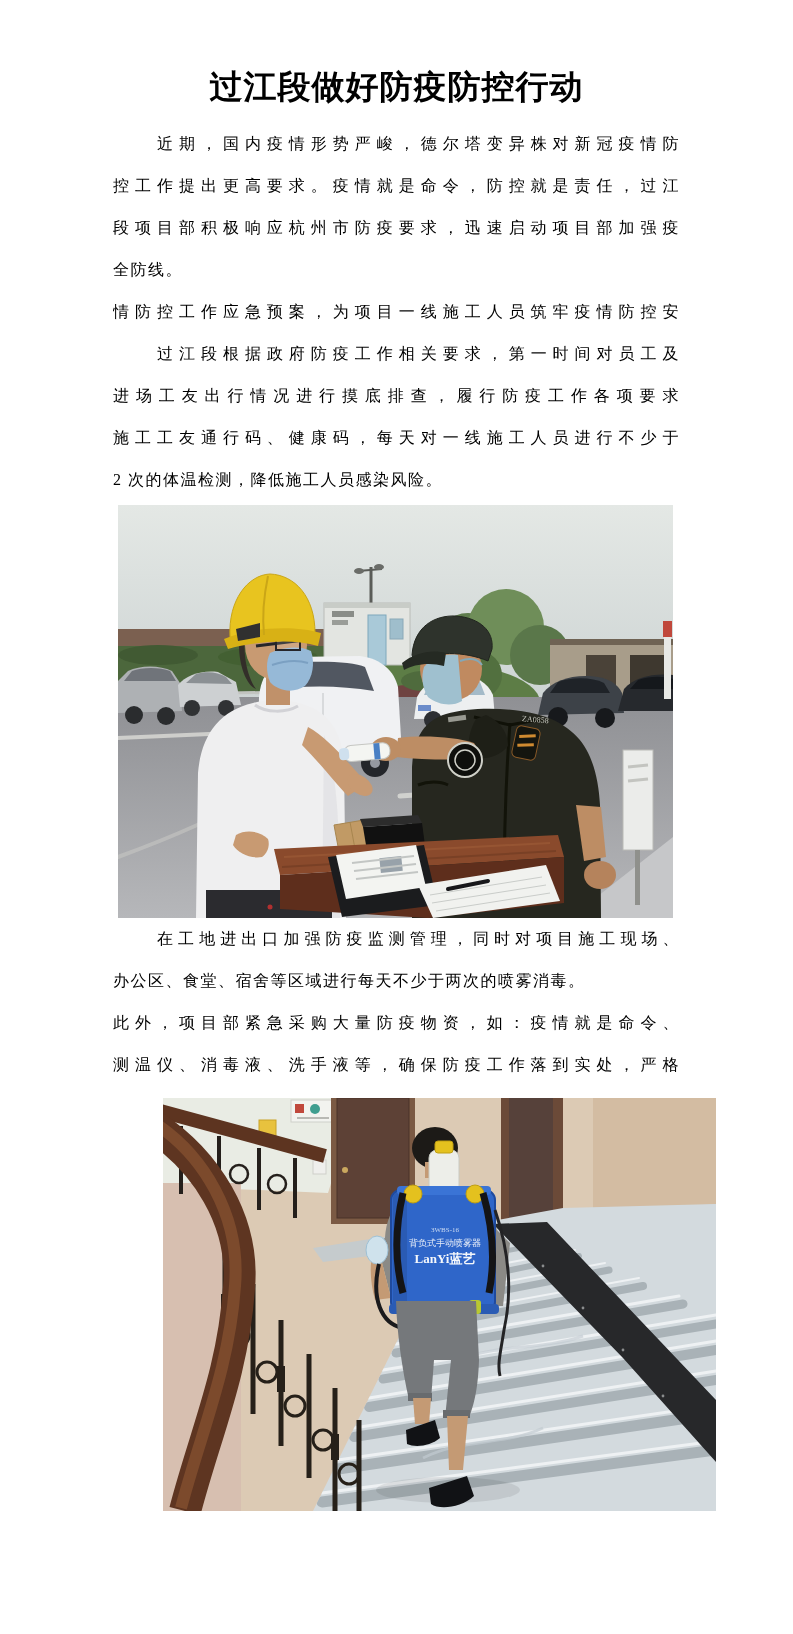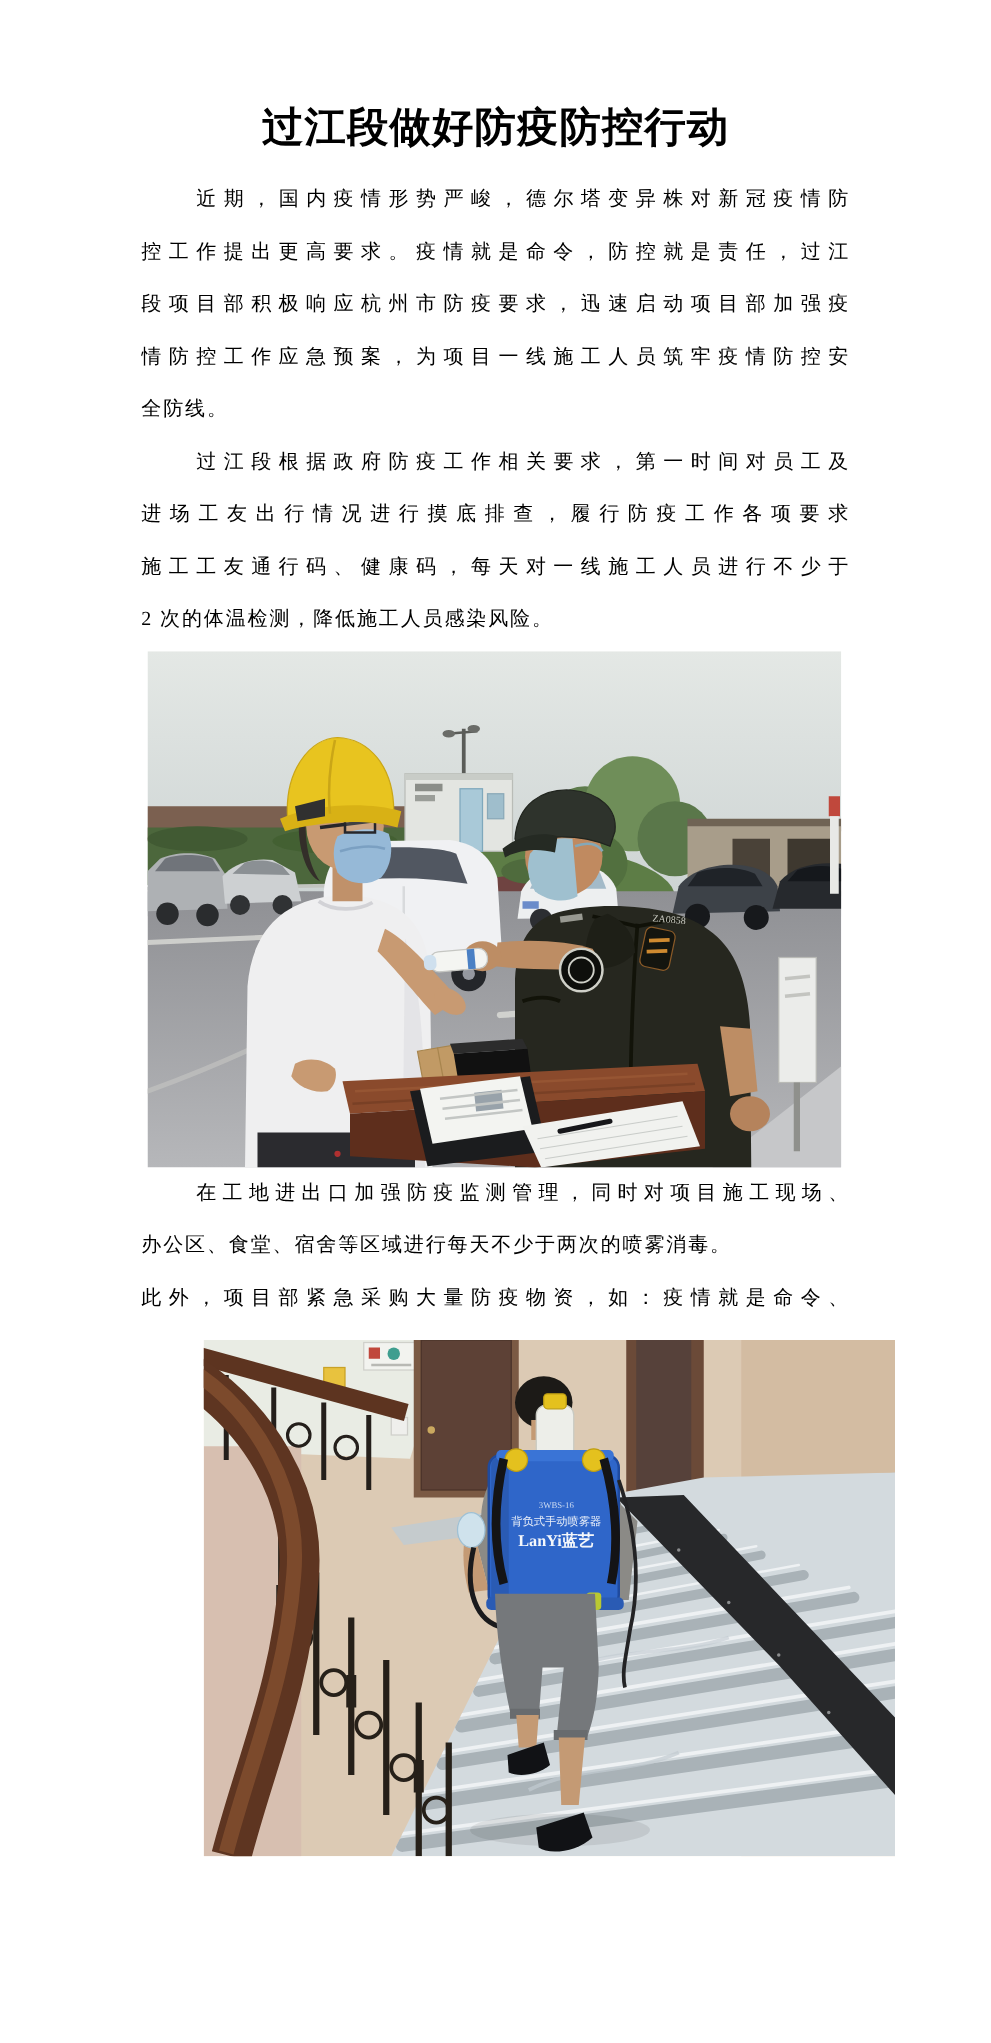--- a/index.html
+++ b/index.html
@@ -1,20 +1,20 @@
 <!DOCTYPE html>
 <html><head>
 <meta charset="utf-8">
 <style>
   html,body{margin:0;padding:0;background:#fff;}
   .page{
     position:relative;width:793px;height:1634px;margin:0 auto;background:#ffffff;
     overflow:hidden;font-family:"Liberation Serif","DejaVu Serif",serif;color:#000;
   }
-  .content{position:absolute;left:113px;top:80px;width:567px;}
+  .content{position:absolute;left:113px;top:64px;width:567px;}
   .doc-title{
     font-size:33px;font-weight:bold;text-align:center;height:59px;line-height:46px;
     letter-spacing:1px;white-space:nowrap;
   }
   .line{
     font-size:16px;line-height:42px;height:42px;letter-spacing:1.5px;
     text-align:justify;text-align-last:justify;overflow:hidden;
   }
   .line.indent{text-indent:44px;}
   .line.end{text-align-last:left;}
@@ -27,22 +27,22 @@
 <body>
 
 <div class="page">
   <div class="content">
 
     <div class="doc-title">过江段做好防疫防控行动</div>
 
     <div class="line indent">近期，国内疫情形势严峻，德尔塔变异株对新冠疫情防</div>
     <div class="line">控工作提出更高要求。疫情就是命令，防控就是责任，过江</div>
     <div class="line">段项目部积极响应杭州市防疫要求，迅速启动项目部加强疫</div>
+    <div class="line end">全防线。</div>
     <div class="line">情防控工作应急预案，为项目一线施工人员筑牢疫情防控安</div>
-    <div class="line end">全防线。</div>
 
     <div class="line indent">过江段根据政府防疫工作相关要求，第一时间对员工及</div>
     <div class="line">进场工友出行情况进行摸底排查，履行防疫工作各项要求</div>
     <div class="line">施工工友通行码、健康码，每天对一线施工人员进行不少于</div>
     <div class="line end">2 次的体温检测，降低施工人员感染风险。</div>
 
     <svg class="photo photo1" width="555" height="413" viewBox="0 0 555 413">
       <defs>
         <linearGradient id="sky1" x1="0" y1="0" x2="0" y2="1">
           <stop offset="0" stop-color="#e4e8e5"></stop>
@@ -231,20 +231,21 @@
         <line x1="318" y1="406" x2="432" y2="388" stroke="#c9ccc9"></line>
         <line x1="330" y1="384" x2="370" y2="376" stroke="#17171a" stroke-width="4" stroke-linecap="round"></line>
         <path d="M118,330 C128,324 142,326 150,334 C152,340 150,348 144,352 C132,354 120,348 115,340 Z" fill="#c89a72"></path>
       </g>
     </svg>
 
     <div class="line indent">在工地进出口加强防疫监测管理，同时对项目施工现场、</div>
     <div class="line end">办公区、食堂、宿舍等区域进行每天不少于两次的喷雾消毒。</div>
 
     <div class="line">此外，项目部紧急采购大量防疫物资，如：疫情就是命令、</div>
+    <div class="line">测温仪、消毒液、洗手液等，确保防疫工作落到实处，严格</div>
 
     <svg class="photo photo2" width="553" height="413" viewBox="0 0 553 413">
       <defs>
         <clipPath id="stepsClip">
             <polygon points="150,413 290,130 400,110 553,106 553,413"></polygon>
           </clipPath>
       </defs>
 
       <rect width="553" height="413" fill="#dccab4"></rect>
       <rect x="430" width="123" height="413" fill="#d3bca2"></rect>

